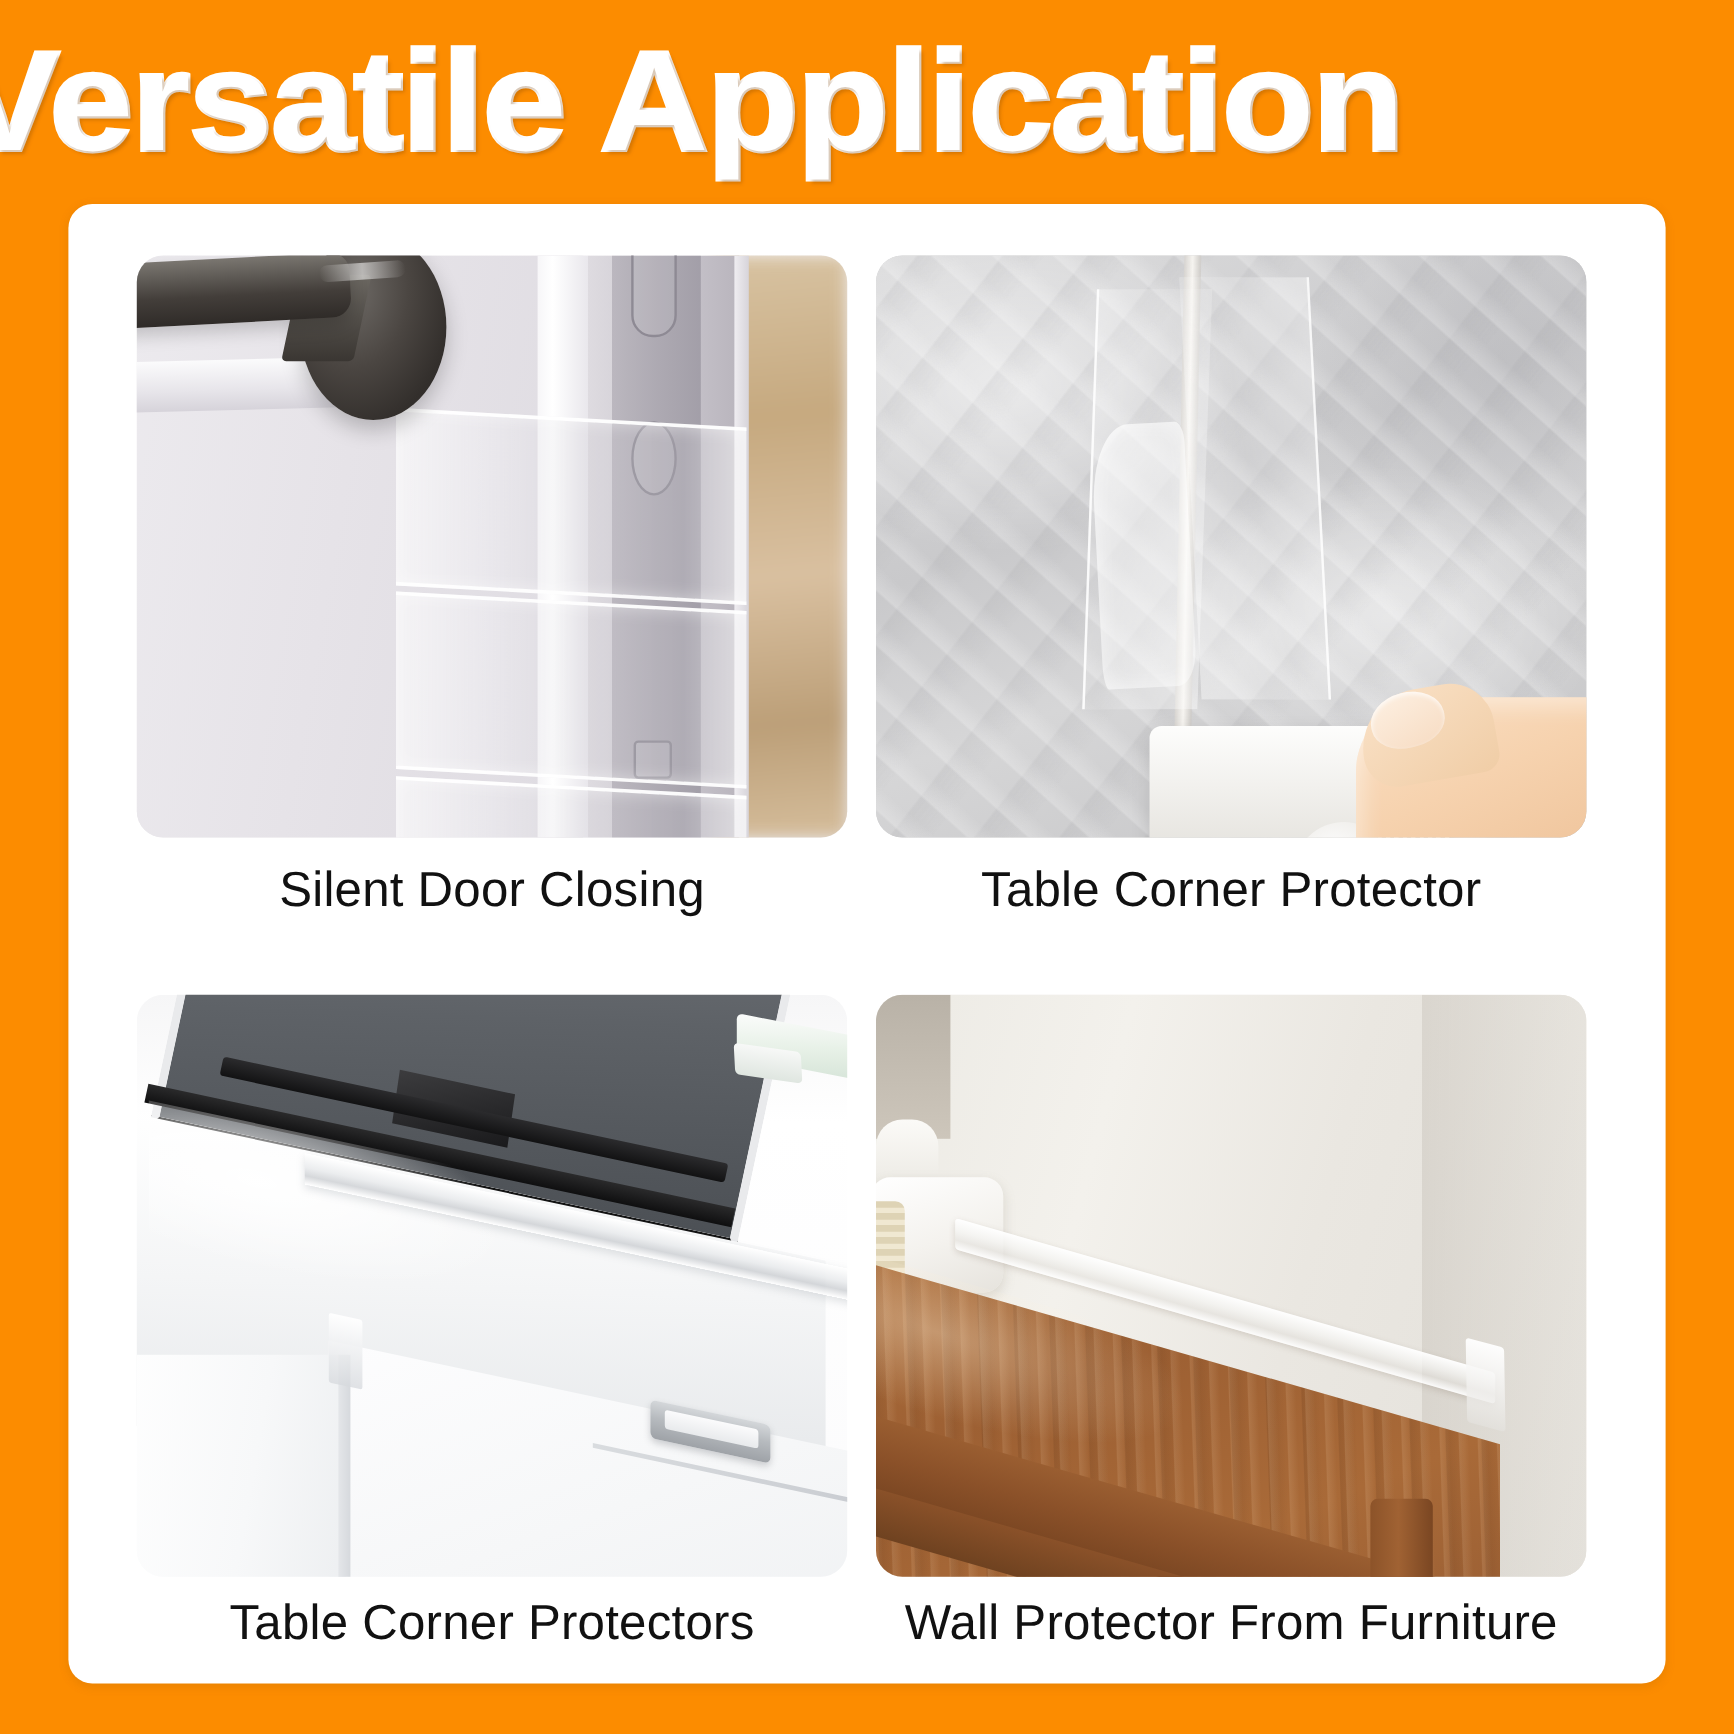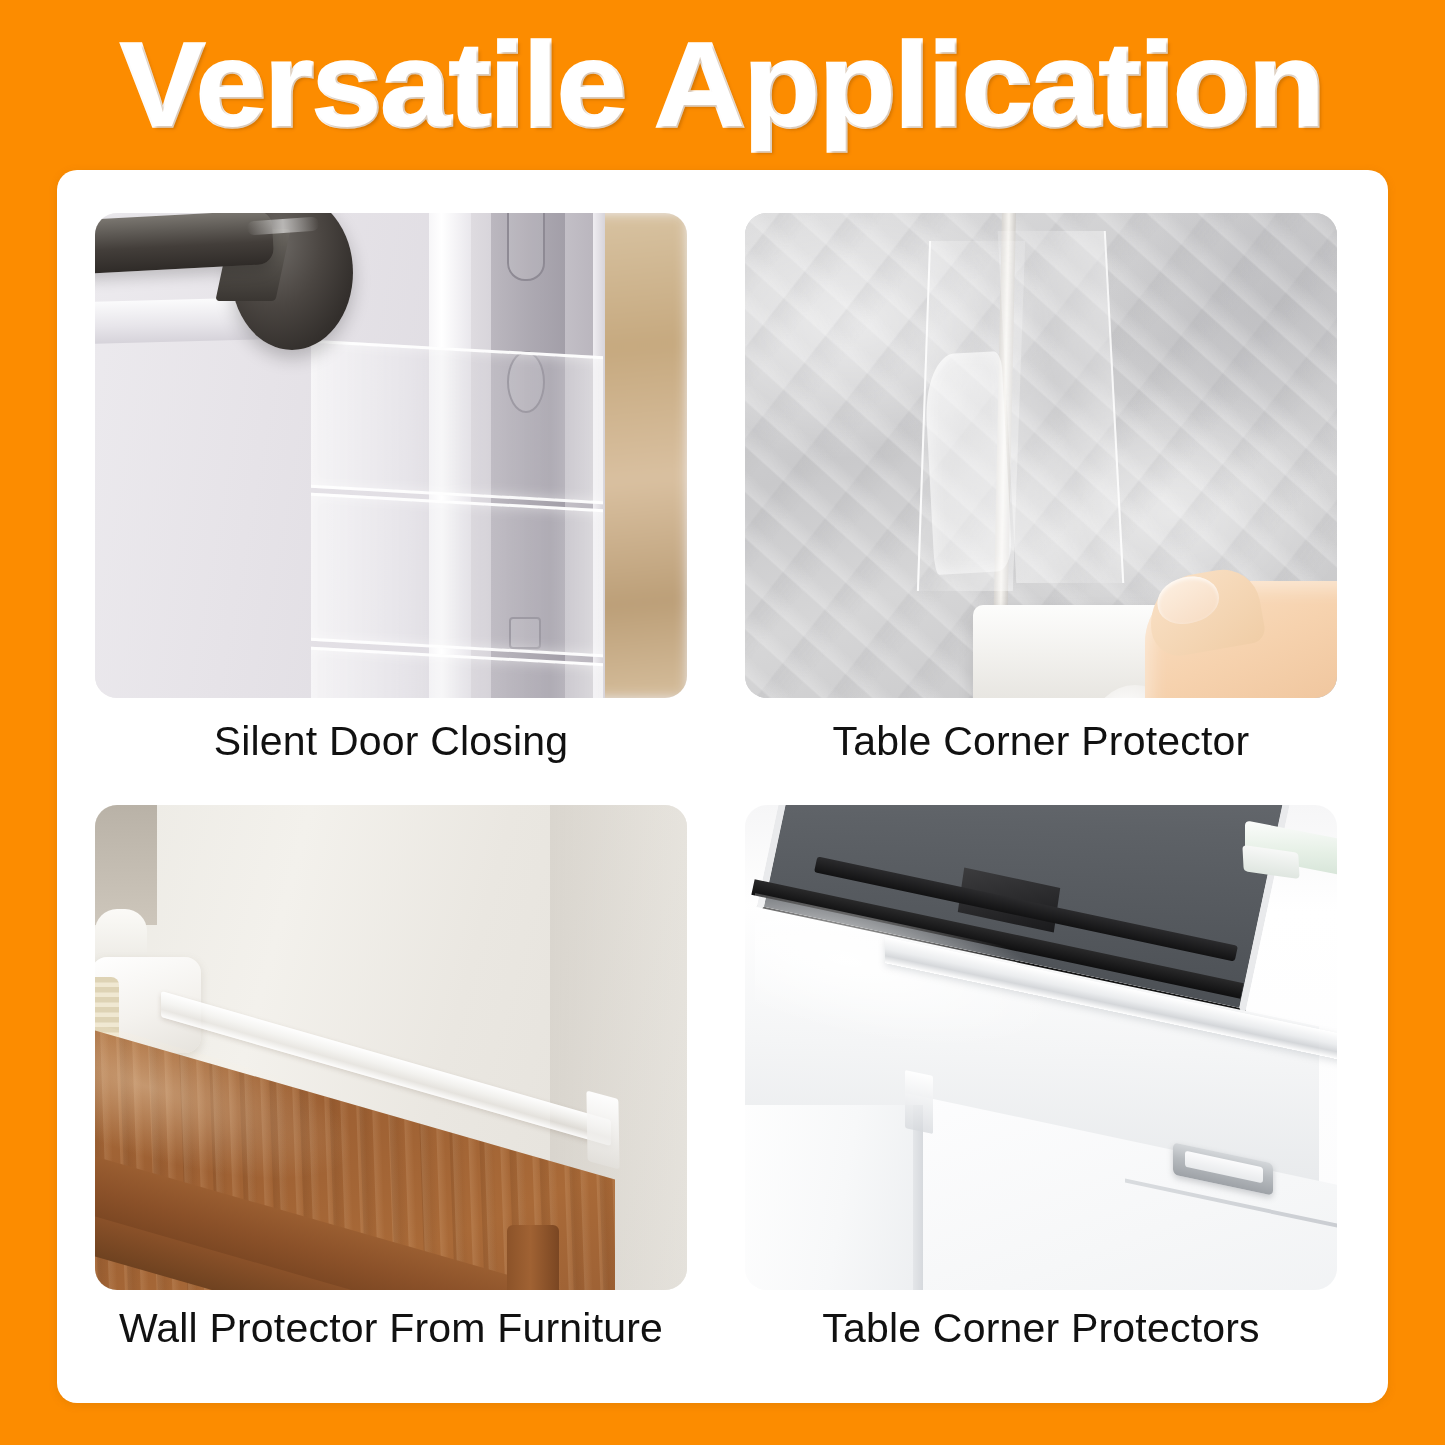--- a/index.html
+++ b/index.html
@@ -17,21 +17,20 @@
     position: relative;
   }
 
   
   .title-bar {
     position: absolute;
     left: 0; top: 0;
     width: 1445px; height: 170px;
     display: flex;
     align-items: center;
-    justify-content: center;
   }
   .title-text {
     font-family: "Liberation Sans Narrow", "Liberation Sans", sans-serif;
     font-weight: 900;
     font-size: 118px;
     line-height: 1;
     color: #FFFFFF;
     letter-spacing: -1px;
     transform: scaleX(1.06);
     transform-origin: center;
@@ -46,28 +45,29 @@
     position: absolute;
     left: 57px; top: 170px;
     width: 1331px; height: 1233px;
     background: #FFFFFF;
     border-radius: 20px;
     box-shadow: 0 2px 8px rgba(150,90,10,.18);
   }
 
   .grid {
     position: absolute;
-    left: 38px; top: 43px;
+    left: 57px; top: 43px;
     width: 1249px;
     height: 1147px;
     display: grid;
     grid-template-columns: 592px 592px;
     grid-template-rows: 592px 555px;
     column-gap: 58px;
     row-gap: 0px;
+    gap: 24px;
   }
 
   .cell { position: relative; }
 
   .photo {
     position: relative;
     width: 592px;
     height: 485px;
     border-radius: 22px;
     overflow: hidden;
@@ -496,20 +496,43 @@
           <div class="roll-core"></div>
         </div>
         <div class="hand"></div>
         <div class="thumb"></div>
         <div class="nail"></div>
       </div>
       <div class="caption">Table Corner Protector</div>
     </div>
 
     <div class="cell row2">
+      <div class="photo p4">
+        <div class="bg"></div>
+        <div class="tv-panel"></div>
+        <div class="tv-bezel-bot"></div>
+        <div class="tv-stand-neck"></div>
+        <div class="tv-stand-base"></div>
+        <div class="remote"></div>
+        <div class="remote-tip"></div>
+        <div class="cab-top"></div>
+        <div class="cab-top-sheen"></div>
+        <div class="edge-strip"></div>
+        <div class="cab-front"></div>
+        <div class="cab-side"></div>
+        <div class="cab-side-edge"></div>
+        <div class="edge-strip-cap"></div>
+        <div class="drawer-line"></div>
+        <div class="handle"></div>
+        <div class="handle-inner"></div>
+      </div>
+      <div class="caption">Table Corner Protectors</div>
+    </div>
+
+    <div class="cell row2">
       <div class="photo p3">
         <div class="wall-back"></div>
         <div class="wall-shadow"></div>
         <div class="wall-left-dark"></div>
         <div class="speaker-top"></div>
         <div class="speaker-body"></div>
         <div class="speaker-grille"></div>
         <div class="foot-a"></div>
         <div class="foot-b"></div>
         <div class="prot-strip"></div>
@@ -518,37 +541,14 @@
         </div>
         <div class="table-sheen"></div>
         <div class="table-edge"></div>
         <div class="table-apron"></div>
         <div class="prot-cap"></div>
         <div class="table-leg"></div>
       </div>
       <div class="caption">Wall Protector From Furniture</div>
     </div>
 
-    <div class="cell row2">
-      <div class="photo p4">
-        <div class="bg"></div>
-        <div class="tv-panel"></div>
-        <div class="tv-bezel-bot"></div>
-        <div class="tv-stand-neck"></div>
-        <div class="tv-stand-base"></div>
-        <div class="remote"></div>
-        <div class="remote-tip"></div>
-        <div class="cab-top"></div>
-        <div class="cab-top-sheen"></div>
-        <div class="edge-strip"></div>
-        <div class="cab-front"></div>
-        <div class="cab-side"></div>
-        <div class="cab-side-edge"></div>
-        <div class="edge-strip-cap"></div>
-        <div class="drawer-line"></div>
-        <div class="handle"></div>
-        <div class="handle-inner"></div>
-      </div>
-      <div class="caption">Table Corner Protectors</div>
-    </div>
-
   </div>
 </div>
 
 </body></html>

